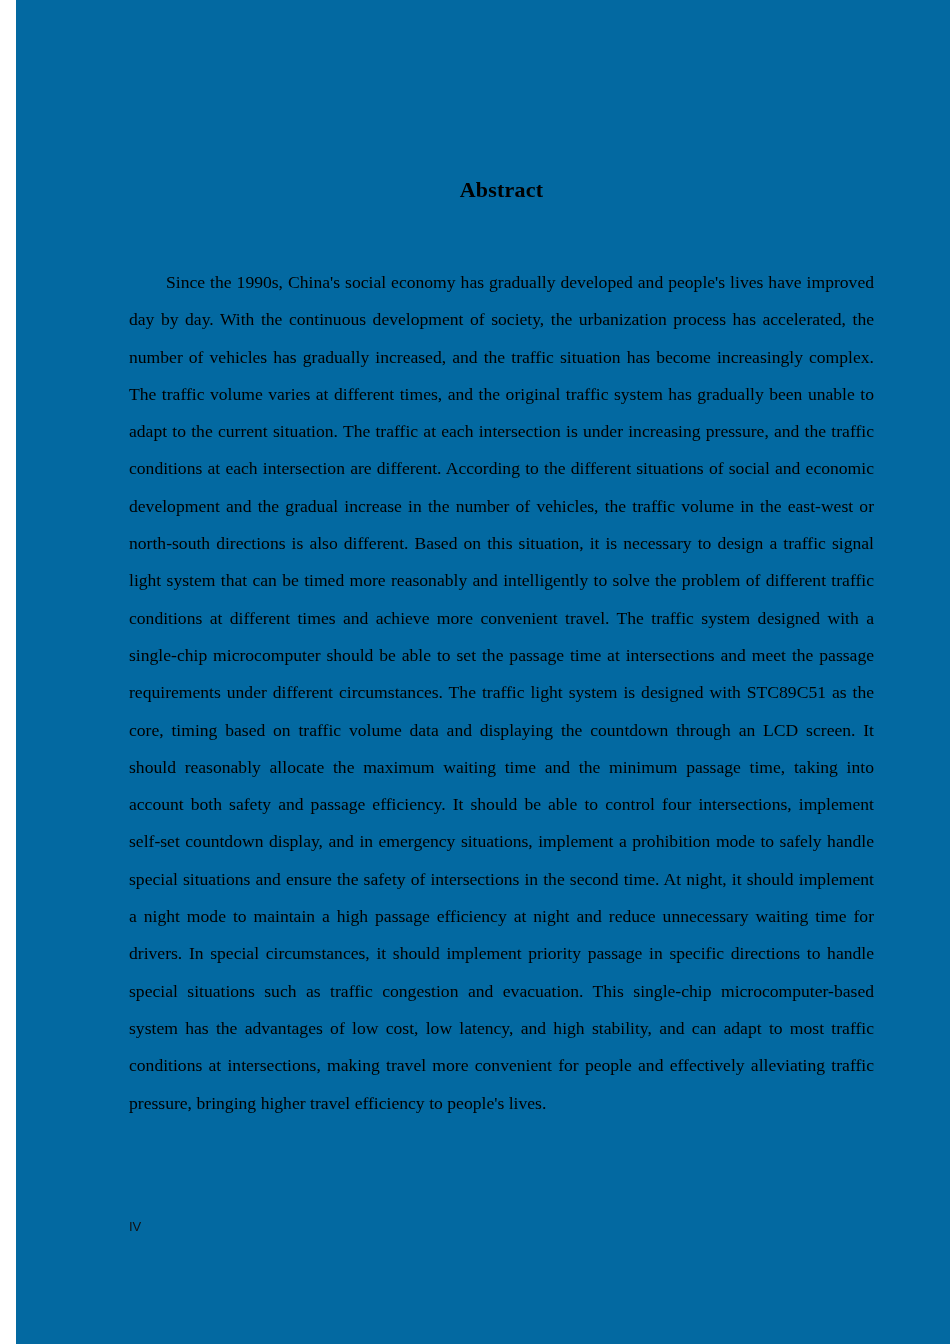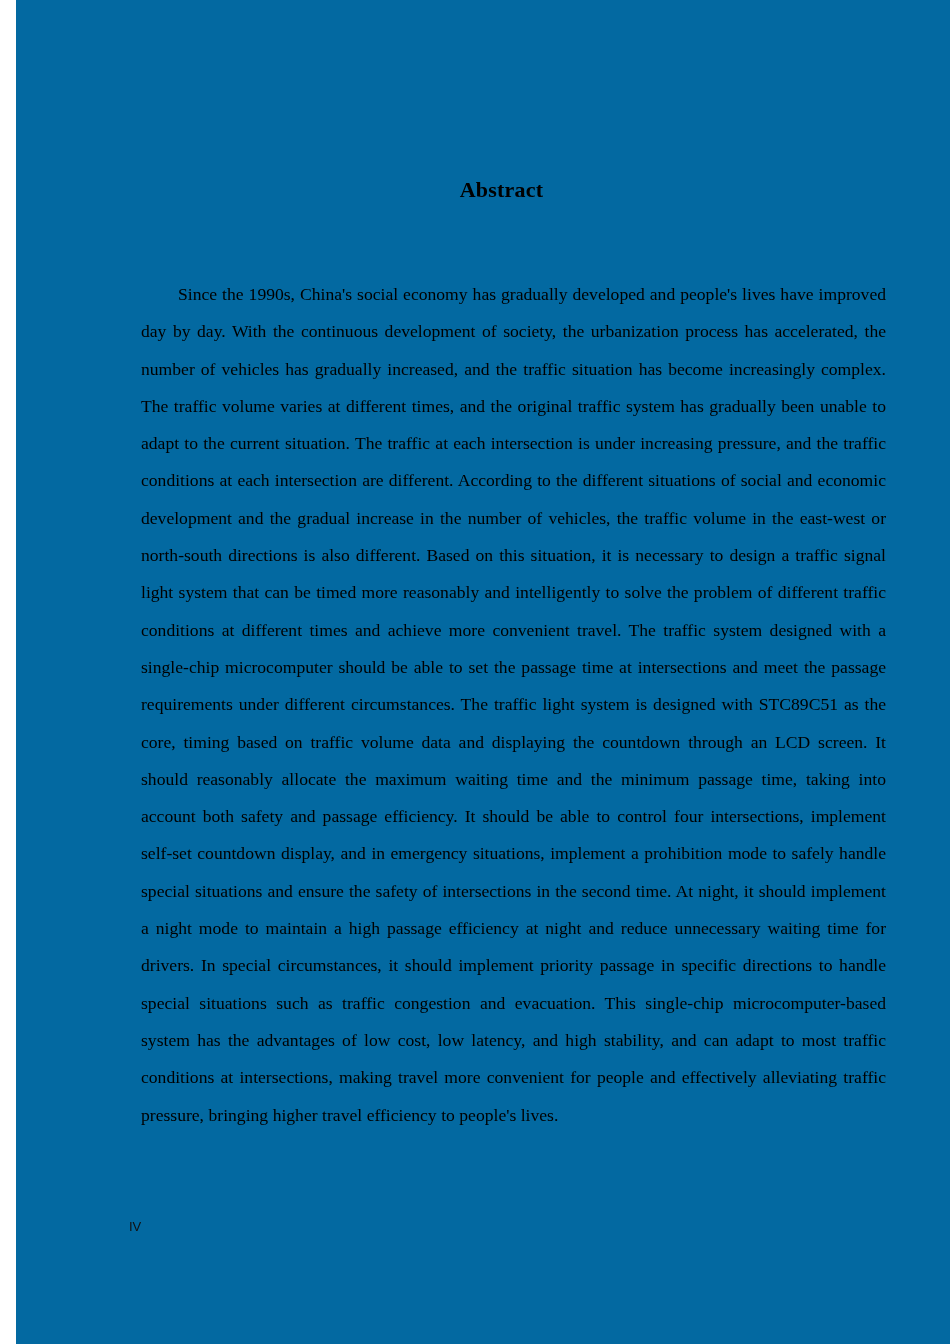--- a/index.html
+++ b/index.html
@@ -47,21 +47,21 @@
     line-height: 28px;
     letter-spacing: 0.2px;
     font-family: "Liberation Serif", "DejaVu Serif", serif;
   }
 
   .abstract-body {
     position: absolute;
     left: 0;
     top: 264px;
     width: 745px;
-    margin: 12px;
+    margin: 0;
     padding: 0;
     font-size: 17.6px;
     line-height: 37.3px;
     text-align: justify;
     text-justify: inter-word;
     text-indent: 37px;
     word-spacing: 0.1px;
     hyphens: none;
     -webkit-hyphens: none;
   }

